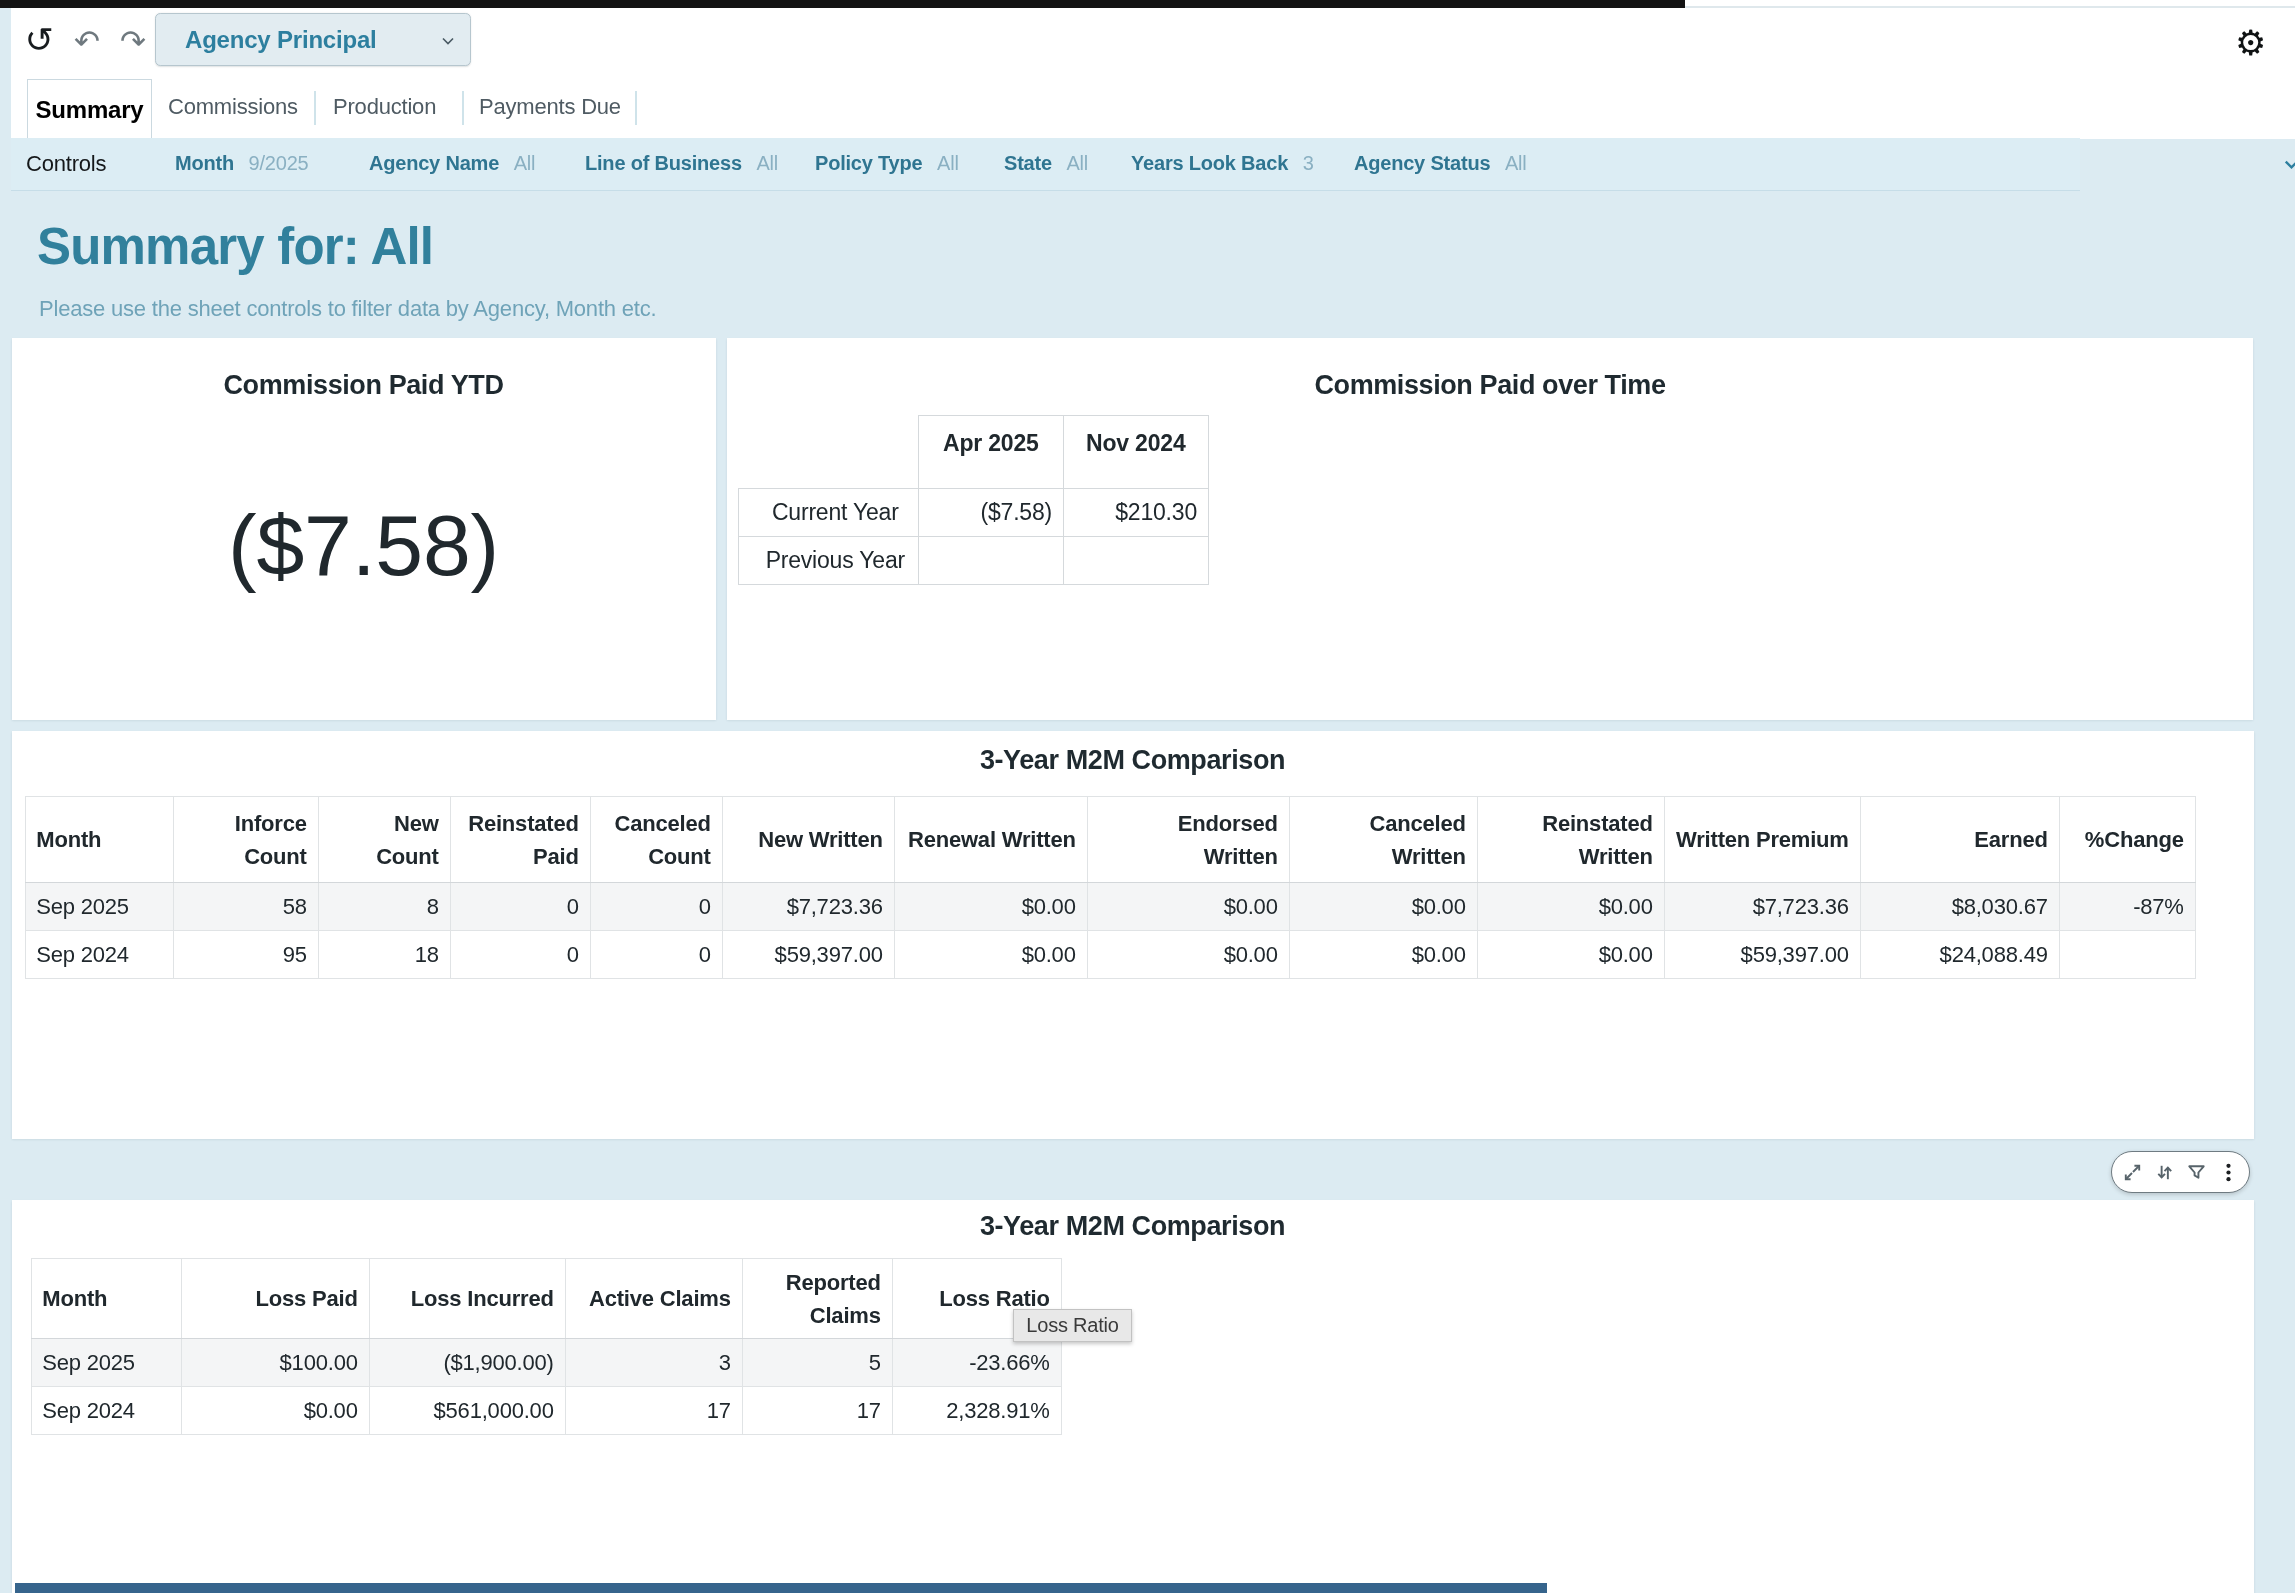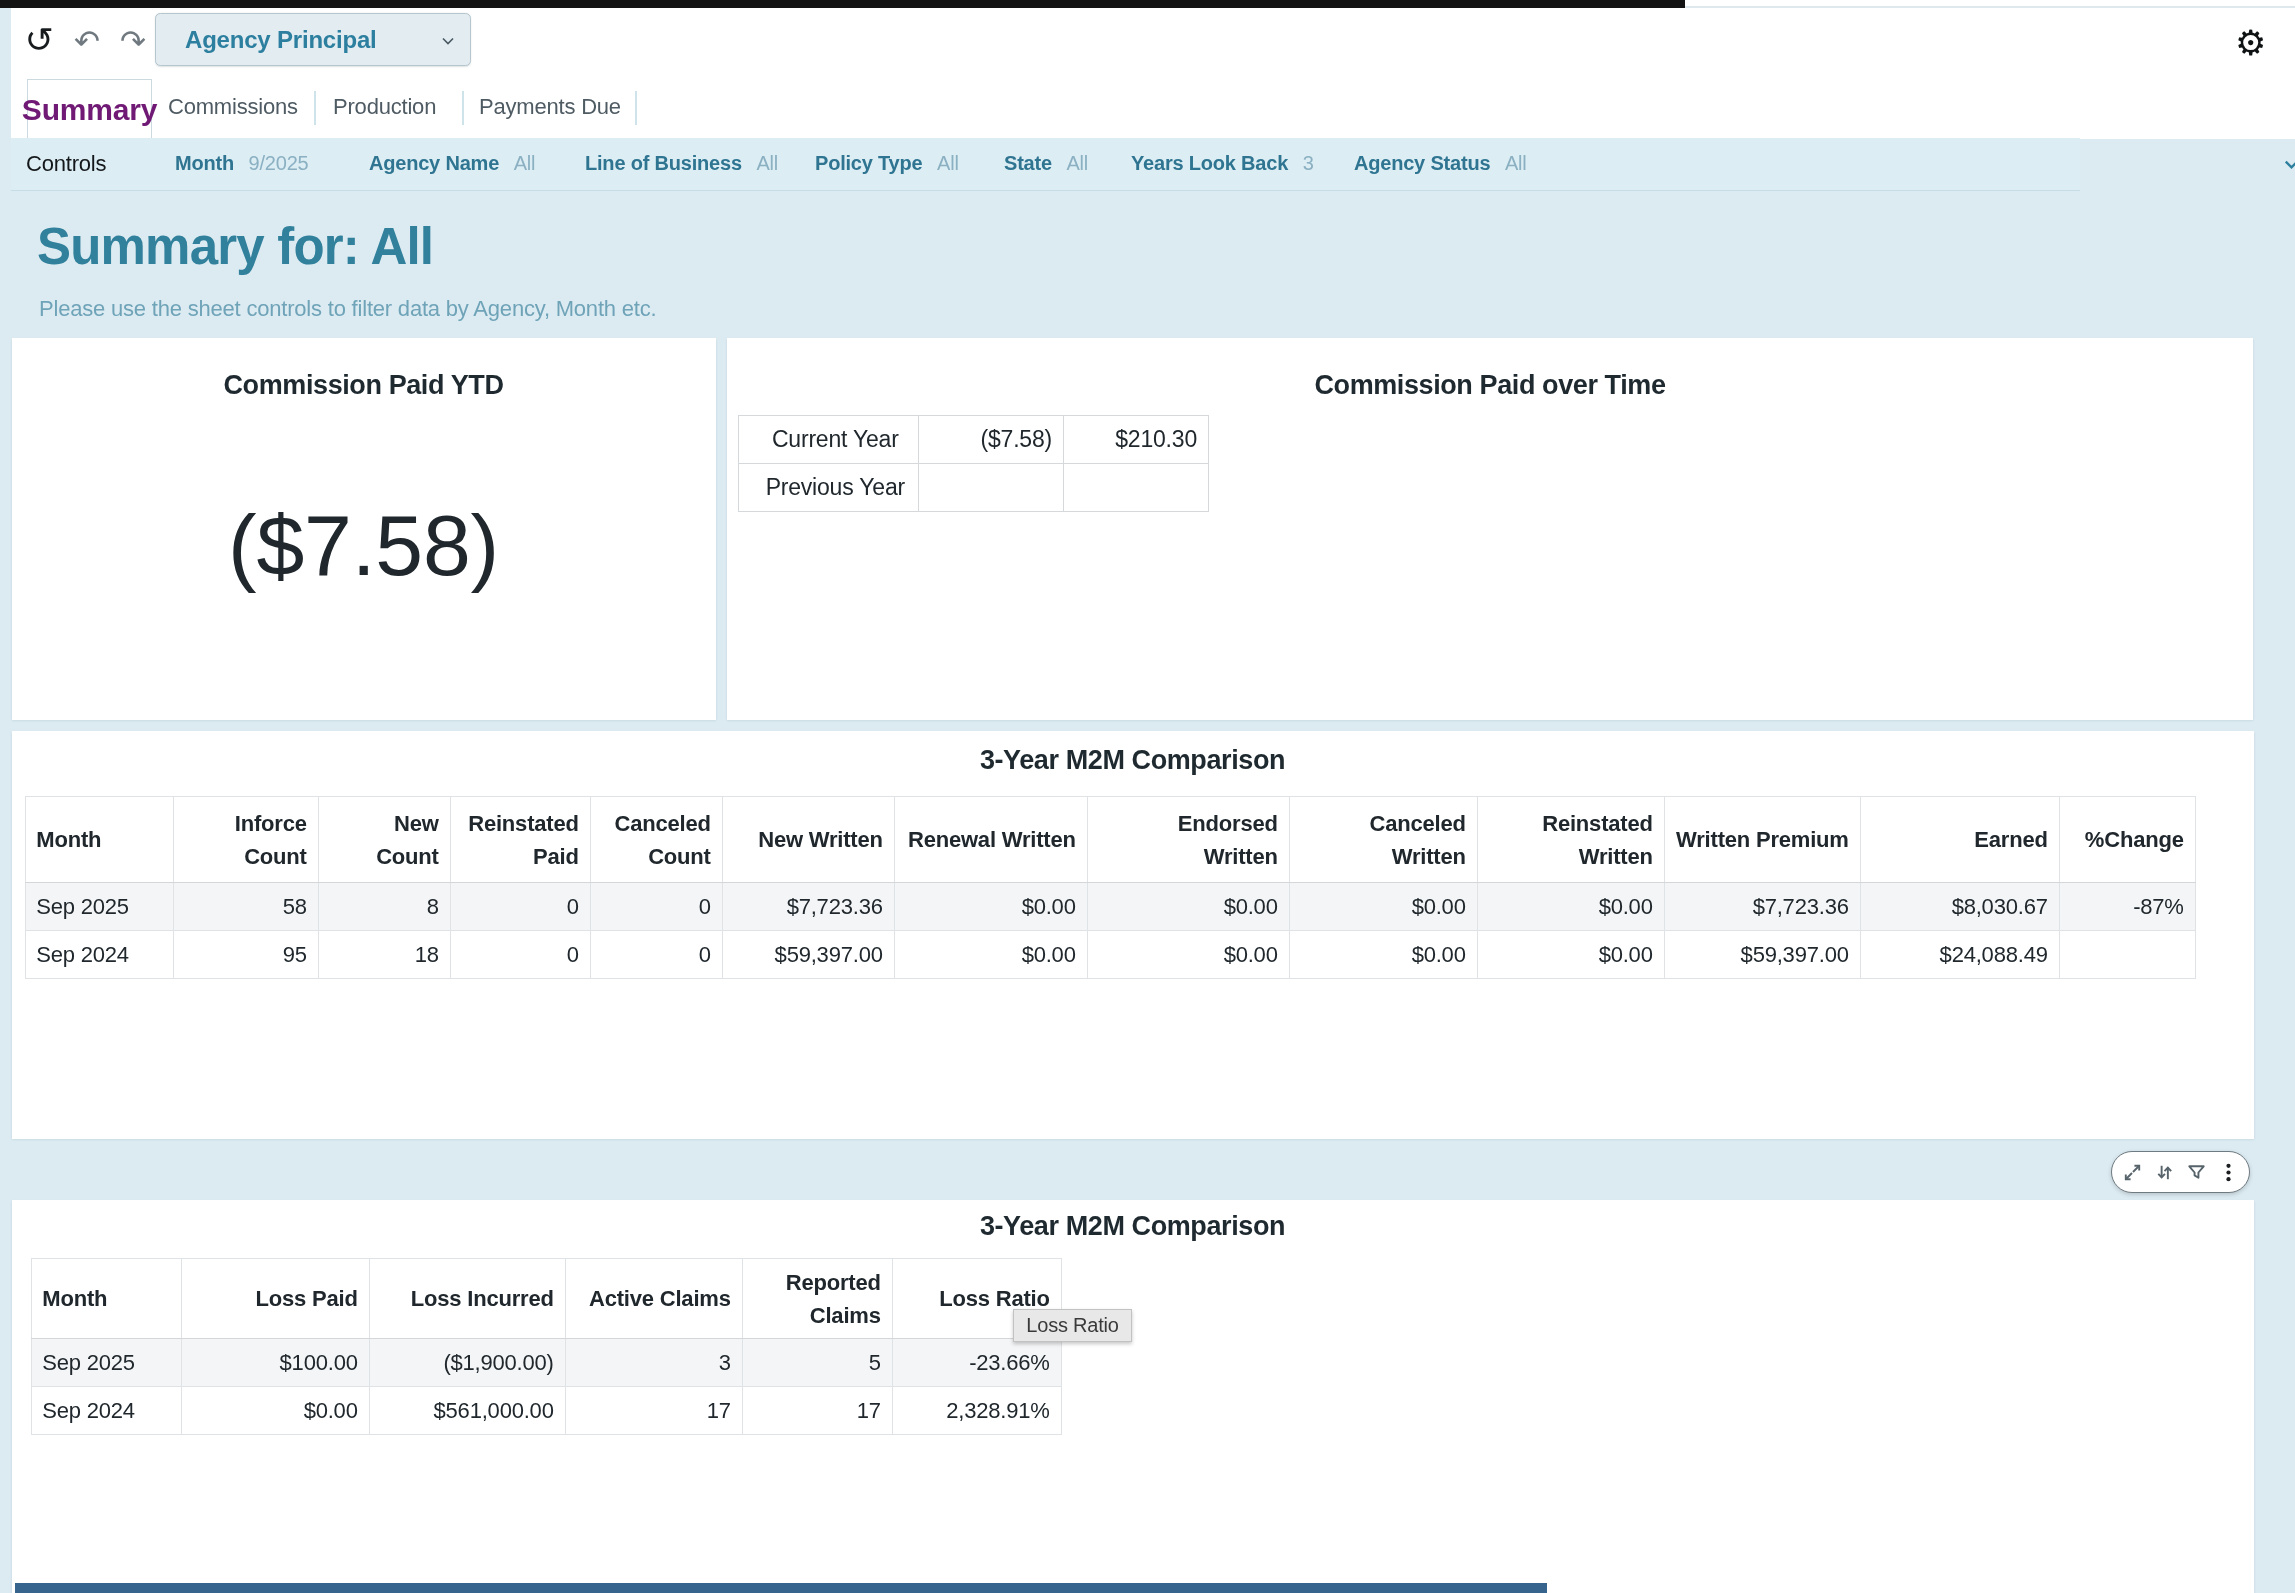--- a/index.html
+++ b/index.html
@@ -19,21 +19,21 @@
       border:1.5px solid #b6c6ce;border-radius:5.4px;display:flex;align-items:center;cursor:pointer;
       box-shadow:0 0.8px 1.5px rgba(40,60,70,.15);}
   .sheet-dropdown .dd-label{margin-left:29px;font-size:24px;font-weight:bold;color:#2d7f9f;}
   .sheet-dropdown svg{position:absolute;right:12.3px;top:17px;}
   .icon-gear{position:absolute;left:2235px;top:24.6px;font-size:35px;color:#101314;}
 
   
   .tabbar{position:absolute;left:0;top:74px;width:2295px;height:65px;background:#ffffff;}
   .tab-active{position:absolute;left:27px;top:4.6px;width:123px;height:60px;background:#fff;
       border:1.5px solid #cbd9e0;border-bottom:none;display:flex;align-items:center;justify-content:center;
-      font-size:30px;font-weight:bold;color:#701a75;cursor:pointer;}
+      font-size:24px;font-weight:bold;color:#000000;cursor:pointer;}
   .tab{position:absolute;top:0;height:65px;display:flex;align-items:center;
       font-size:22px;color:#4f5b63;cursor:pointer;}
   .tabsep{position:absolute;top:17px;width:1.5px;height:34px;background:#cfe3ea;}
 
   
   .controls{position:absolute;left:0;top:138px;width:2080px;height:52px;background:#dcedf4;
       border-bottom:1.5px solid #c6dde8;z-index:2;}
   .controls-title{position:absolute;left:26px;top:0;line-height:51px;font-size:22px;color:#15181a;}
   .filter{position:absolute;top:0;line-height:51px;font-size:20px;cursor:pointer;white-space:nowrap;}
   .filter .f-label{font-weight:bold;color:#2f7591;}
@@ -176,20 +176,25 @@
 
   <div class="card" id="pivot-card">
     <div class="card-title">Commission Paid over Time</div>
     <table class="pivot">
       <colgroup>
           <col style="width:180px;">
           <col style="width:145px;">
           <col style="width:145px;">
         </colgroup>
       <tbody>
+          <tr style="height:73px;">
+        <th class="blank"></th>
+        <th>Apr 2025</th>
+        <th>Nov 2024</th>
+      </tr>
       <tr style="height:48px;">
         <td class="rowlabel">Current Year</td>
         <td class="val">($7.58)</td>
         <td class="val">$210.30</td>
       </tr>
       <tr style="height:48px;">
         <td class="rowlabel">Previous Year</td>
         <td class="val"></td>
         <td class="val"></td>
       </tr>

